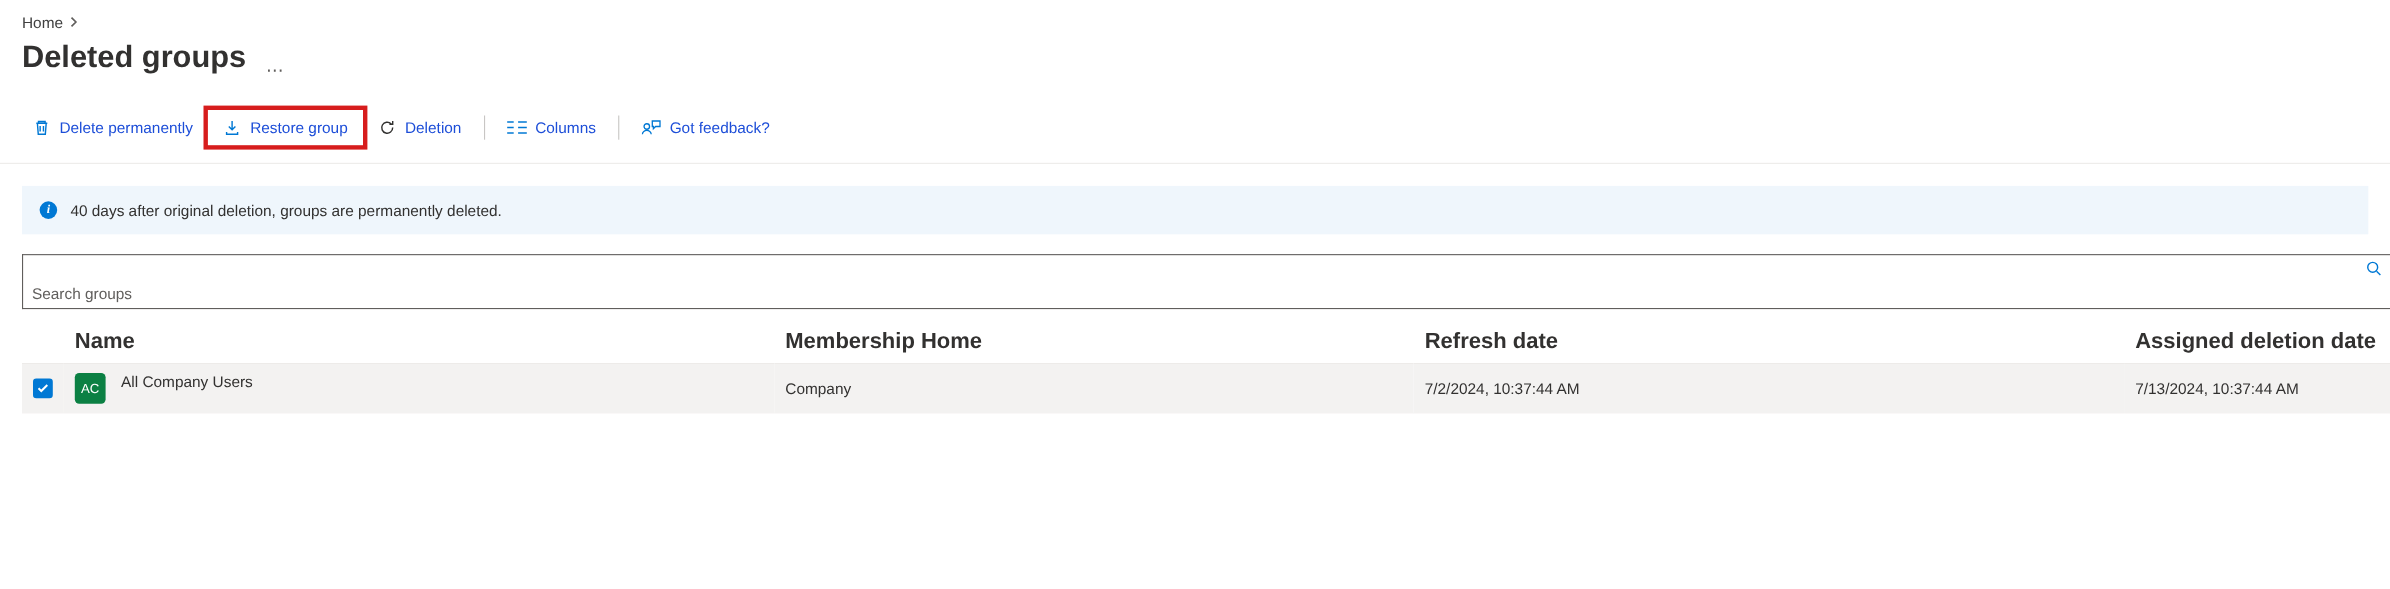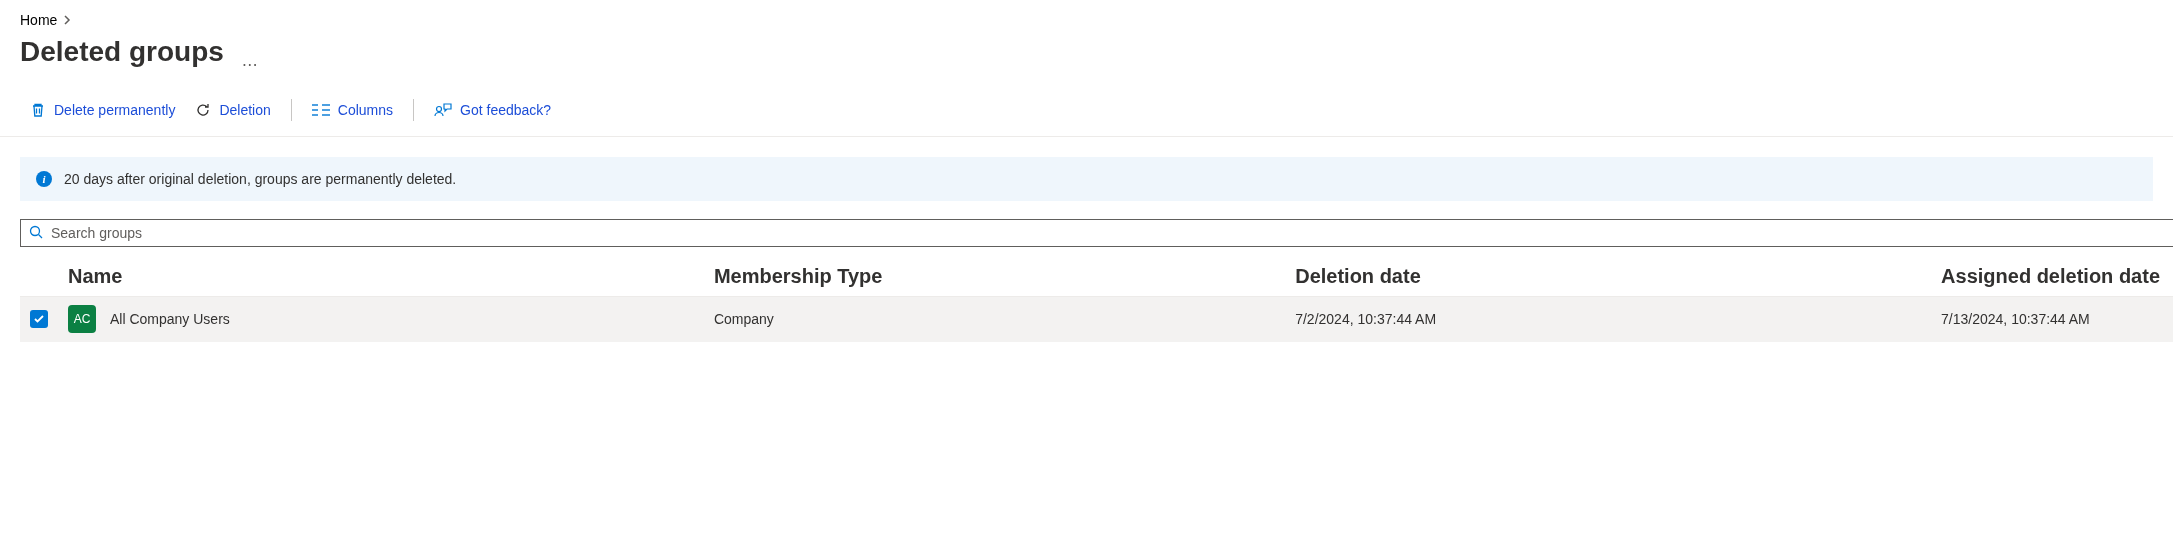--- a/index.html
+++ b/index.html
@@ -1,40 +1,40 @@
 <!DOCTYPE html>
 <html><head>
   <meta charset="utf-8">
   <style>
     * { box-sizing: border-box; margin: 0; padding: 0; }
     body { font-family: 'Segoe UI', Tahoma, sans-serif; font-size: 14px; color: #323130; background: #ffffff; padding-top: 12px; }
     .breadcrumb { padding: 0 20px; margin-bottom: 8px; display: flex; align-items: center; gap: 6px; font-size: 14px; }
-    .breadcrumb a { color: #000000; text-decoration: none; }
+    .breadcrumb a { color: #404040; text-decoration: none; }
     .breadcrumb .chevron { color: #605e5c; font-size: 12px; }
     .header-row { display: flex; align-items: flex-end; gap: 18px; padding: 0 20px; margin-bottom: 28px; }
     .page-title { font-size: 28px; font-weight: 600; color: #323130; }
     .ellipsis { color: #605e5c; font-size: 16px; letter-spacing: 2px; cursor: pointer; position: relative; top: 6px;}
     .toolbar { display: flex; align-items: center; padding: 0px 20px 12px 20px; border-bottom: 1px solid #edebe9; gap: 0px; }
     .tb-btn { display: flex; align-items: center; gap: 8px; padding: 6px 10px; cursor: pointer; border: none; background: transparent; font-size: 14px; color: #1d4ed8; }
     .tb-btn .icon-blue svg { stroke: #0078d4; }
     .highlight-box { border: 4px solid #d71d1d; padding: 2px 4px; }
     .divider { width: 1px; height: 22px; background: #c8c6c4; margin: 0 10px; }
     .info-banner { background: #eff6fc; margin: 20px 20px 18px 20px; padding: 14px 16px; display: flex; align-items: center; gap: 12px; font-size: 14px; }
     .info-ic { width: 16px; height: 16px; border-radius: 50%; background: #0078d4; color: white; display: flex; align-items: center; justify-content: center; font-size: 11px; font-weight: bold; font-style: italic; flex-shrink: 0; font-family: Georgia, serif;}
     .search-wrap { margin: 0 0 0 20px; }
-    .search-box { display: flex; align-items: flex-start; gap: 8px; border: 1px solid #605e5c; padding: 5px 8px; border-right: none; }
+    .search-box { display: flex; align-items: flex-end; gap: 8px; border: 1px solid #605e5c; padding: 5px 8px; border-right: none; flex-direction: column; }
     .search-box input { border: none; outline: none; font-size: 14px; width: 100%; background: transparent; }
     .search-box input::placeholder { color: #605e5c; }
     .table { width: calc(100% - 20px); margin-left: 20px; border-collapse: collapse; margin-top: 10px; }
     .table th { text-align: left; font-weight: 600; font-size: 20px; padding: 8px 10px; border-bottom: 1px solid #edebe9; }
     .table td { padding: 8px 10px; border-bottom: 1px solid #f3f2f1; }
     .table tbody tr { background: #f3f2f1; }
     .checkbox { width: 18px; height: 18px; border-radius: 3px; background: #0078d4; display: flex; align-items: center; justify-content: center; color: #fff; font-size: 12px; cursor: pointer; }
     .avatar { width: 28px; height: 28px; border-radius: 4px; background: #0b8043; color: #fff; display: flex; align-items: center; justify-content: center; font-size: 12px; font-weight: 400; }
-    .name-cell { display: flex; align-items: center; gap: 14px; }
+    .name-cell { display: flex; align-items: flex-start; gap: 14px; }
     .th-check { width: 30px; }
     svg { display: block; }
   </style>
 </head>
 <body>
 
 <nav class="breadcrumb">
   <a href="#">Home</a>
   <span class="chevron">
     <svg width="8" height="10" viewBox="0 0 8 10">
@@ -51,20 +51,30 @@
 <div class="toolbar">
   <button class="tb-btn">
     <span class="icon-blue">
       <svg width="16" height="16" viewBox="0 0 16 16" fill="none" stroke="#0078d4" stroke-width="1.3">
           <path d="M3 4h10M5 4V2.5h6V4M4 4l.8 10h6.4L12 4M6.5 6.5v5M9.5 6.5v5"></path>
         </svg>
     </span>
     <span>Delete permanently</span>
   </button>
 
+  <span class="highlight-box">
+    <button class="tb-btn">
+      <span class="icon-blue">
+        <svg width="16" height="16" viewBox="0 0 16 16" fill="none" stroke="#0078d4" stroke-width="1.3">
+            <path d="M8 2v8M5 7l3 3 3-3M3 12v2h10v-2"></path>
+          </svg>
+      </span>
+      <span>Restore group</span>
+    </button>
+  </span>
 
   <button class="tb-btn">
     <span>
       <svg width="16" height="16" viewBox="0 0 16 16" fill="none" stroke="#323130" stroke-width="1.3">
           <path d="M13 8a5 5 0 1 1-1.5-3.5M13 2v3h-3"></path>
         </svg>
     </span>
     <span>Deletion</span>
   </button>
 
@@ -93,42 +103,42 @@
           <path d="M1 14c0-2 2-3.5 4-3.5s4 1.5 4 3.5"></path>
           <path d="M10 2h7v5h-4l-2 2V7h-1z"></path>
         </svg>
     </span>
     <span>Got feedback?</span>
   </button>
 </div>
 
 <div class="info-banner">
   <span class="info-ic">i</span>
-  <span>20 days after original deletion, groups are permanently deleted.</span>
+  <span>40 days after original deletion, groups are permanently deleted.</span>
 </div>
 
 <div class="search-wrap">
   <div class="search-box">
     <span>
       <svg width="14" height="14" viewBox="0 0 14 14" fill="none" stroke="#0078d4" stroke-width="1.3">
           <circle cx="6" cy="6" r="4.5"></circle>
           <line x1="9.5" y1="9.5" x2="13" y2="13"></line>
         </svg>
     </span>
     <input type="text" placeholder="Search groups" style="">
   </div>
 </div>
 
 <table class="table">
   <thead>
     <tr>
       <th class="th-check"></th>
       <th style="width:30%">Name</th>
-      <th style="width:27%">Membership Type</th>
-      <th style="width:30%">Deletion date</th>
+      <th style="width:27%">Membership Home</th>
+      <th style="width:30%">Refresh date</th>
       <th>Assigned deletion date</th>
     </tr>
   </thead>
   <tbody>
     <tr>
       <td>
         <div class="checkbox">
           <svg width="12" height="12" viewBox="0 0 12 12">
               <path d="M2 6l2.5 2.5L10 3" stroke="#fff" stroke-width="1.8" fill="none"></path>
             </svg>

